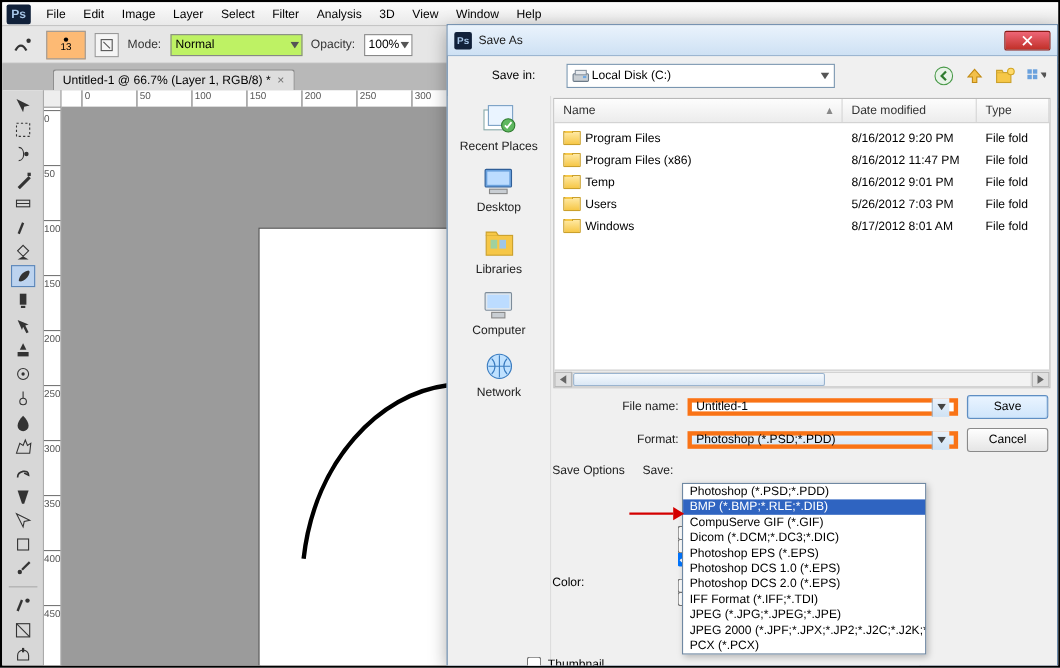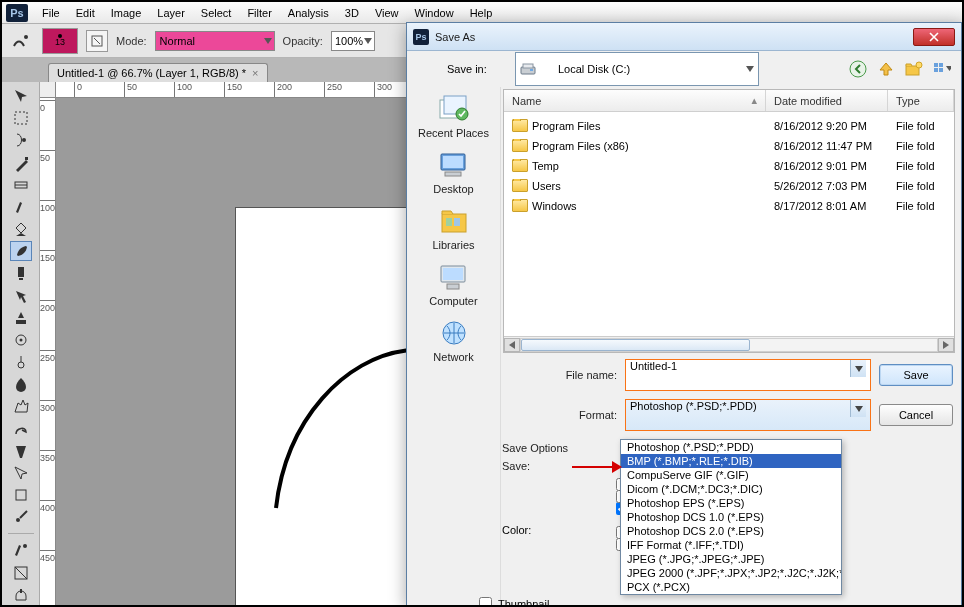--- a/index.html
+++ b/index.html
@@ -9,25 +9,25 @@
 .menubar { height: 22px; background: linear-gradient(#fcfcfc,#e9e9e9); display: flex; align-items: center; padding: 0 4px; border-bottom: 1px solid #b0b0b0; }
 .menubar .ps-logo { width: 22px; height: 18px; background:#11213a; color:#a7c6e8; display:flex; align-items:center; justify-content:center; font-weight:bold; border-radius:2px; margin-right:6px; }
 .menubar .menu-item { padding: 3px 8px; text-decoration: underline dotted transparent; }
 .menubar .spacer { flex: 1; }
 .menubar .right-ctl { margin: 0 6px; color:#444; }
 .menubar .dd { display:inline-flex; align-items:center;margin-top:48px; }
 .menubar .dd svg { margin-left:2px; }
 
 
 .optbar { height: 34px; background: #e6e6e6; border-bottom: 1px solid #b5b5b5; display:flex; align-items:center; padding:0 6px; gap:8px; }
-.optbar .brush-prev { width:36px; height:26px; border:1px solid #999; background:#be185d; display:flex; flex-direction:column; align-items:center; justify-content:center; line-height:1; }
+.optbar .brush-prev { width:36px; height:26px; border:1px solid #999; background:#fdba74; display:flex; flex-direction:column; align-items:center; justify-content:center; line-height:1; }
 .optbar .brush-prev .dot { width:4px; height:4px; border-radius:50%; background:#000; }
 .optbar .toggle { width:22px; height:22px; border:1px solid #999; background:#f5f5f5; display:flex; align-items:center; justify-content:center; }
 .optbar label { color:#333; }
-.optbar .combo { height:20px; border:1px solid #888; background:#ec4899; display:inline-flex; align-items:center; padding:0 4px; min-width:120px; position:relative; }
+.optbar .combo { height:20px; border:1px solid #888; background:#bef264; display:inline-flex; align-items:center; padding:0 4px; min-width:120px; position:relative; }
 .optbar .combo .caret { position:absolute; right:2px; }
 .optbar .numbox { width:44px; height:20px; border:1px solid #888; background:#fff; display:inline-flex; align-items:center; padding:0 3px; position:relative; }
 .optbar .numbox .caret { position:absolute; right:2px; }
 .optbar .tool-ico { width:26px; height:26px; border:1px solid transparent; display:flex; align-items:center; justify-content:center; }
 
 
 .tabbar { height: 24px; background:#b8b8b8; display:flex; align-items:flex-end; padding:0 46px; }
 .tabbar .tab { background:#dedede; border:1px solid #888; border-bottom:none; padding:3px 8px; display:inline-flex; align-items:flex-end; gap:6px; border-radius:3px 3px 0 0; }
 .tabbar .tab .close { color:#777; }
 
@@ -50,21 +50,21 @@
 
 
 .dialog { position:absolute; top:20px; left:404px; width:556px; height:584px; background:#f0f0f0; border:1px solid #5b7ea3; box-shadow:0 4px 16px rgba(0,0,0,.35); display:flex; flex-direction:column; }
 .dlg-title { height:28px; background:linear-gradient(#eaf3fc,#cee1f4); display:flex; align-items:center; padding:0 6px; border-bottom:1px solid #9cb6d1; }
 .dlg-title .ps-ico { width:16px; height:16px; background:#11213a; color:#a7c6e8; display:flex; align-items:center; justify-content:center; font-size:9px; font-weight:bold; border-radius:2px; margin-right:6px; }
 .dlg-title .ttl { flex:1; color:#1a1a1a; }
 .dlg-title .close-btn { width:42px; height:18px; background:linear-gradient(#e67,#c13028); border:1px solid #8b1a14; border-radius:2px; color:#fff; display:flex; align-items:center; justify-content:center; }
 
 .dlg-nav { height:36px; display:flex; align-items:center; padding:0 10px; gap:8px; }
 .dlg-nav .lbl { width:60px; text-align:left; margin-left:30px; }
-.dlg-nav .savein { flex:0 0 244px; height:22px; border:1px solid #7a96b0; background:#fff; display:flex; align-items:center; padding:16px 4px; gap:22px; }
+.dlg-nav .savein { flex:0 0 244px; height:22px; border:1px solid #7a96b0; background:#fff; display:flex; align-items:center; padding:4px 4px; gap:2px; }
 .dlg-nav .savein .caret { margin-left:auto; }
 .dlg-nav .nav-icons { margin-left:auto; display:flex; gap:10px; align-items:center; }
 .dlg-nav .nav-ico { width:18px; height:18px; display:flex; align-items:center; justify-content:center; color:#3a6; }
 
 .dlg-body { flex:1; display:flex; overflow:hidden; }
 .dlg-places { width:94px; background:#f0f0f0; border-right:1px solid #ddd; display:flex; flex-direction:column; align-items:center; padding:6px 0; gap:10px; }
 .place { display:flex; flex-direction:column; align-items:center; gap:2px; color:#222; }
 .place .pic { width:36px; height:32px; display:flex; align-items:center; justify-content:center; }
 
 .dlg-files { flex:1; display:flex; flex-direction:column; }
@@ -82,34 +82,34 @@
 .fl-row .cell.type { flex:1; }
 .folder-ico { width:16px; height:13px; background:linear-gradient(#ffe9a3,#f6c747); border:1px solid #caa02c; border-radius:1px; position:relative; }
 .folder-ico::before { content:""; position:absolute; top:-3px; left:0; width:6px; height:3px; background:#f6c747; border:1px solid #caa02c; border-bottom:none; border-radius:1px 1px 0 0; }
 .hscroll { height:16px; background:#efefef; border-top:1px solid #ccc; display:flex; align-items:center; }
 .hscroll .btn { width:16px; height:14px; background:#e0e0e0; border:1px solid #b5b5b5; display:flex; align-items:center; justify-content:center; }
 .hscroll .track { flex:1; height:14px; background:#f3f3f3; border:1px solid #d0d0d0; margin:0 0px; position:relative; }
 .hscroll .thumb { position:absolute; left:0; top:0; height:12px; width:55%; background:linear-gradient(#f5f9fd,#dbe8f5); border:1px solid #9ab4cf; border-radius:2px; }
 
 .dlg-fields { padding:6px 8px 0 6px; display:grid; grid-template-columns:110px 1fr 74px; row-gap:8px; column-gap:8px; align-items:center; }
 .dlg-fields label { text-align:right; color:#222; }
-.field-combo { height:32px; border:1px solid #f97316; background:#fff; display:flex; padding:0 4px; position:relative; }
+.field-combo { height:16px; border:4px solid #f97316; background:#fff; display:flex; align-items:center; padding:0 4px; position:relative; }
 .field-combo.blue-sel { background:linear-gradient(#e9f2fb,#d7e8f8); }
 .field-combo .caret { margin-left:auto; width:16px; height:17px; background:linear-gradient(#eaf2fb,#cfe2f4); border-left:1px solid #9fb9d2; display:flex; align-items:center; justify-content:center; }
 .btn-win { height:22px; background:linear-gradient(#fefefe,#e5e5e5); border:1px solid #8a8a8a; border-radius:3px; display:flex; align-items:center; justify-content:center; padding:0 10px; }
 .btn-win.primary { background:linear-gradient(#eaf4ff,#cfe5fb); border-color:#5f8ec2; box-shadow:0 0 0 1px #bcd7f2 inset; }
 
 .format-dd { position:absolute; left:618px; top:437px; width:222px; background:#fff; border:1px solid #6f88a2; box-shadow:2px 2px 6px rgba(0,0,0,.25); z-index:30; }
 .format-dd .opt { padding:1px 6px; white-space:nowrap; overflow:hidden; }
 .format-dd .opt.sel { background:#2f64c1; color:#fff; }
 
 .arrow { position:absolute; left:570px; top:458px; z-index:31; }
 .arrow svg { display:block; }
 
-.save-opts { position:absolute; left:500px; top:440px; width:120px; display:flex; flex-direction:column; gap:6px; color:#222; }
+.save-opts { position:absolute; left:500px; top:420px; width:120px; display:flex; flex-direction:row; gap:16px; color:#222; }
 .save-opts .hdr { font-weight:normal; }
 .chk { display:flex; align-items:center; gap:6px; position:absolute; }
 .chk input { width:13px; height:13px; }
 
 .caret-svg { width:8px; height:6px; }
 .disk-ico { width:16px; height:16px; }
 .hsort { margin-left:auto; color:#888; }
 </style>
 </head>
 <body>

